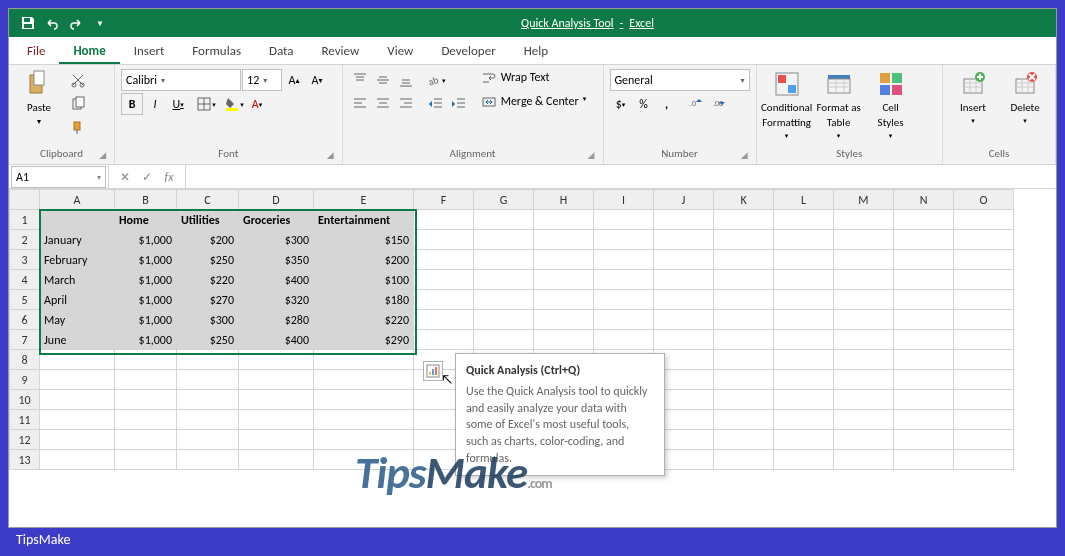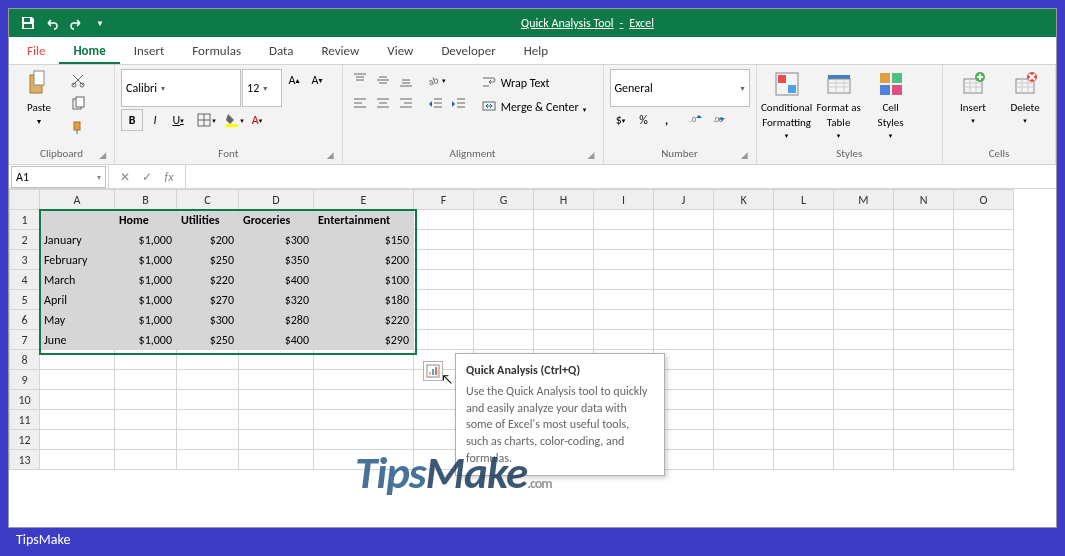--- a/index.html
+++ b/index.html
@@ -8,42 +8,42 @@
 
 
 .title-bar { background: #0e7a48; height: 28px; display: flex; align-items: center; color: #fff; font-size: 12px; }
 .qat { display: flex; align-items: center; gap: 6px; padding: 0 10px; }
 .qat-item { width: 18px; height: 18px; display: flex; align-items: center; justify-content: center; cursor: pointer; }
 .title-text { flex: 1; text-align: center; display: flex; justify-content: center; gap: 6px; text-decoration: underline; }
 
 
 .menu-tabs { height: 28px; display: flex; align-items: center; border-bottom: 1px solid #d4d4d4; padding: 0 4px; font-size: 13px; color: #444; }
 .menu-tabs .tab { padding: 0 14px; height: 26px; line-height: 26px; cursor: pointer; }
-.menu-tabs .tab.file { color: #ef4444; }
+.menu-tabs .tab.file { color: #7f1d1d; }
 .menu-tabs .tab.active { border-bottom: 2px solid #0e7a48; color: #0e7a48; font-weight: 600; text-decoration: none; }
 .tell-me { display: flex; align-items: center; gap: 8px; padding-left: 10px; color: #777; }
 .bulb { width: 16px; height: 16px; }
 
 
 .ribbon { height: 100px; background: #f3f3f3; border-bottom: 1px solid #d4d4d4; display: flex; }
 .group { border-right: 1px solid #dadada; display: flex; flex-direction: column; padding: 2px 6px; }
 .group-body { flex: 1; display: flex; align-items: flex-start; gap: 4px; padding-top: 2px; }
 .group-label { font-size: 11px; color: #666; text-align: center; padding: 2px 0; position: relative; }
 .group-label .launcher { position: absolute; right: 2px; bottom: 2px; font-size: 9px; color: #999; }
 
 .btn-large { display: flex; flex-direction: column; align-items: center; width: 48px; font-size: 11px; gap: 2px; cursor: pointer; }
 .btn-large .icon { width: 30px; height: 30px; }
 .btn-small { width: 22px; height: 22px; border: 1px solid transparent; display: flex; align-items: center; justify-content: center; cursor: pointer; font-size: 12px; }
 .stack { display: flex; flex-direction: column; gap: 2px; }
-.combo { height: 38px; border: 1px solid #c0c0c0; background: #fff; font-size: 12px; display: flex; align-items: center; padding: 0 4px; gap: 4px; cursor: pointer; }
+.combo { height: 22px; border: 1px solid #c0c0c0; background: #fff; font-size: 12px; display: flex; align-items: center; padding: 0 4px; gap: 4px; cursor: pointer; }
 .combo .arrow { font-size: 8px; color: #666; }
 .font-name { width: 120px; }
 .font-size { width: 40px; }
 .row-btns { display: flex; gap: 1px; }
-.btn-text { height: 22px; border: 1px solid transparent; padding: 0 6px; display: flex; align-items: flex-end; gap: 4px; font-size: 12px; cursor: pointer; }
+.btn-text { height: 22px; border: 1px solid transparent; padding: 0 6px; display: flex; align-items: flex-start; gap: 4px; font-size: 12px; cursor: pointer; }
 
 
 .formula-bar { height: 24px; border-bottom: 1px solid #d4d4d4; display: flex; align-items: center; background: #fff; }
 .name-box { width: 95px; height: 22px; border: 1px solid #c0c0c0; margin: 0 2px; font-size: 12px; padding: 0 4px; display: flex; align-items: center; justify-content: space-between; }
 .fb-btns { display: flex; gap: 2px; padding: 0 6px; border-left: 1px solid #d4d4d4; border-right: 1px solid #d4d4d4; height: 100%; align-items: center; }
 .fb-btn { width: 20px; height: 20px; display: flex; align-items: center; justify-content: center; color: #888; font-size: 12px; cursor: pointer; }
 .formula-input { flex: 1; height: 22px; border: none; outline: none; padding: 0 6px; font-size: 12px; }
 
 
 .grid-area { flex: 1; overflow: hidden; position: relative; background: #fff; }

